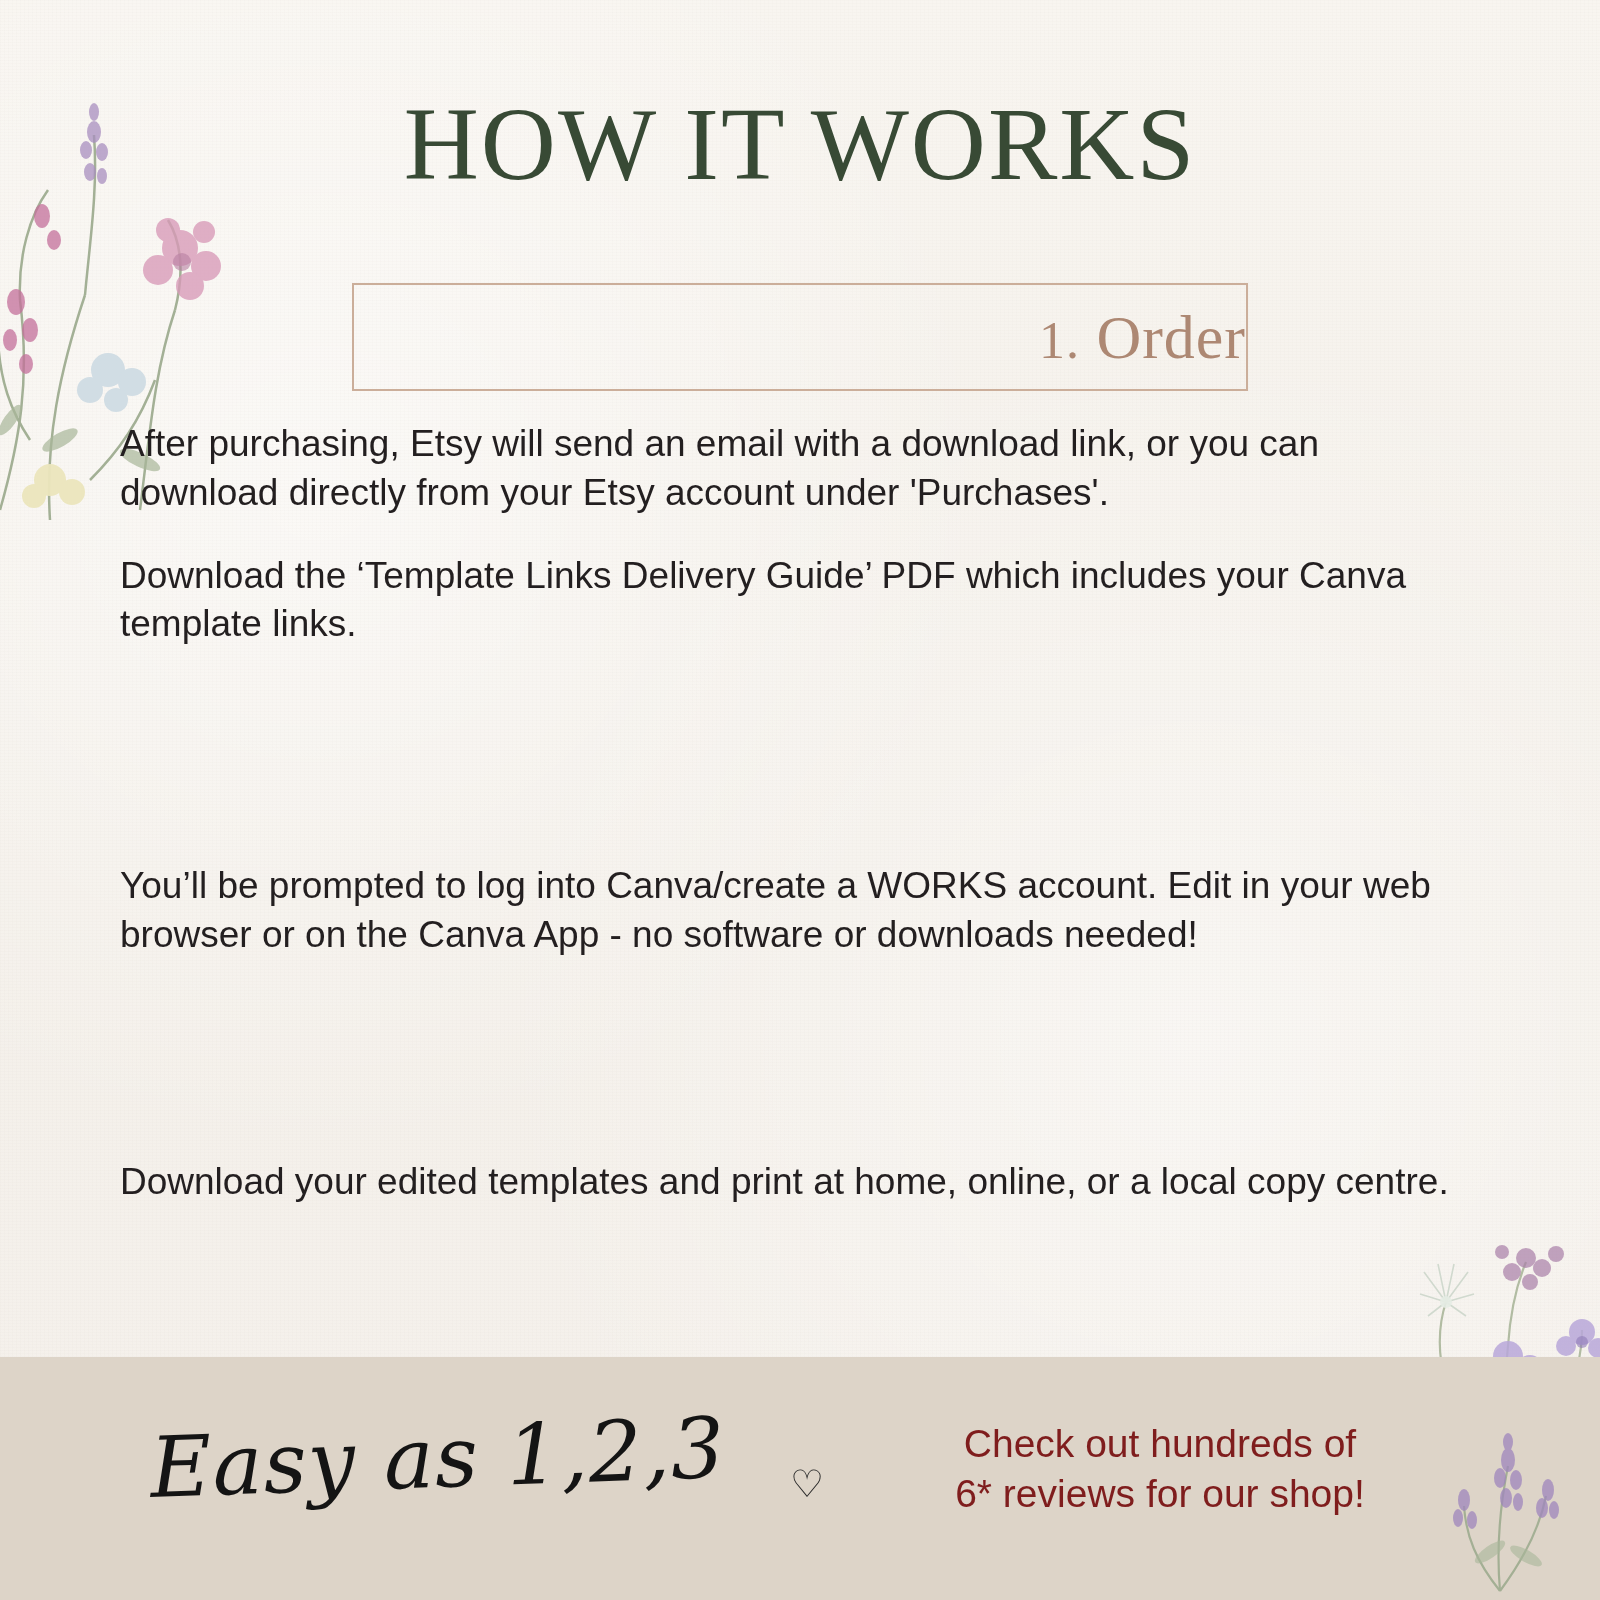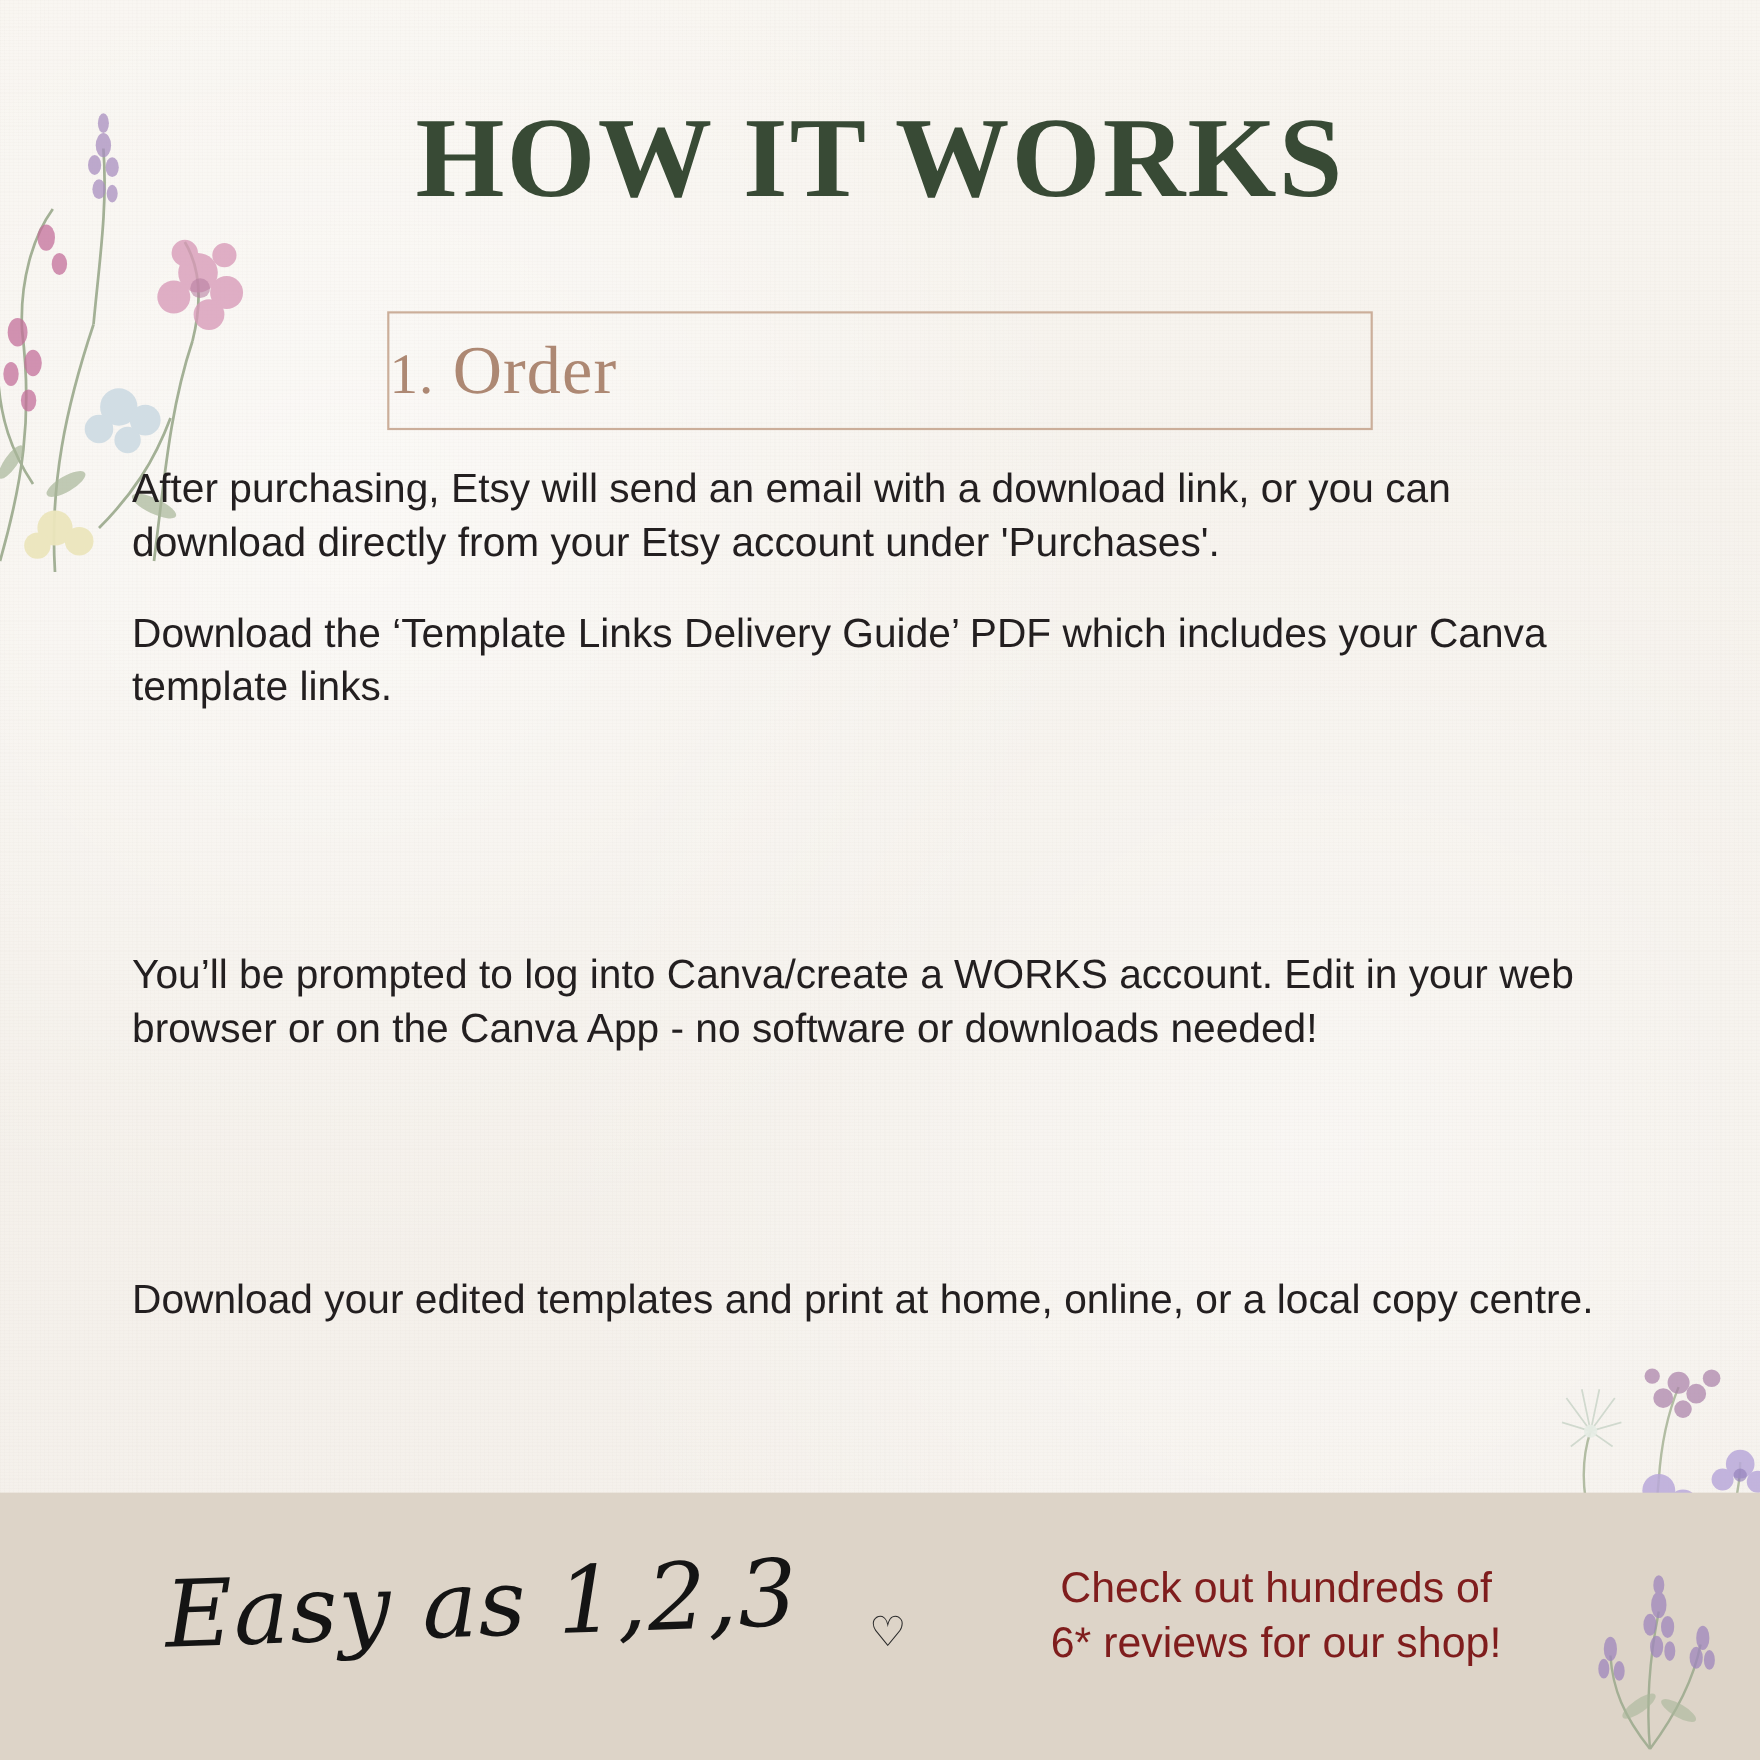--- a/index.html
+++ b/index.html
@@ -37,34 +37,34 @@
   .title {
     position: absolute;
     top: 92px;
     left: 0;
     width: 1600px;
     text-align: center;
     font-family: "Liberation Serif", serif;
     font-size: 104px;
     letter-spacing: 2px;
     color: #384a35;
-    font-weight: 700;
+    font-weight: 400;
     line-height: 1;
   }
 
   .step-box {
     position: absolute;
     left: 352px;
     width: 896px;
     height: 108px;
     border: 2px solid #cbae9a;
     box-sizing: border-box;
     display: flex;
     align-items: center;
-    justify-content: flex-start;
+    justify-content: flex-end;
   }
   .step-label {
     font-family: "Liberation Serif", serif;
     font-size: 62px;
     color: #ad8873;
     letter-spacing: 1px;
     line-height: 1;
   }
   .step-label .num {
     font-size: 52px;

